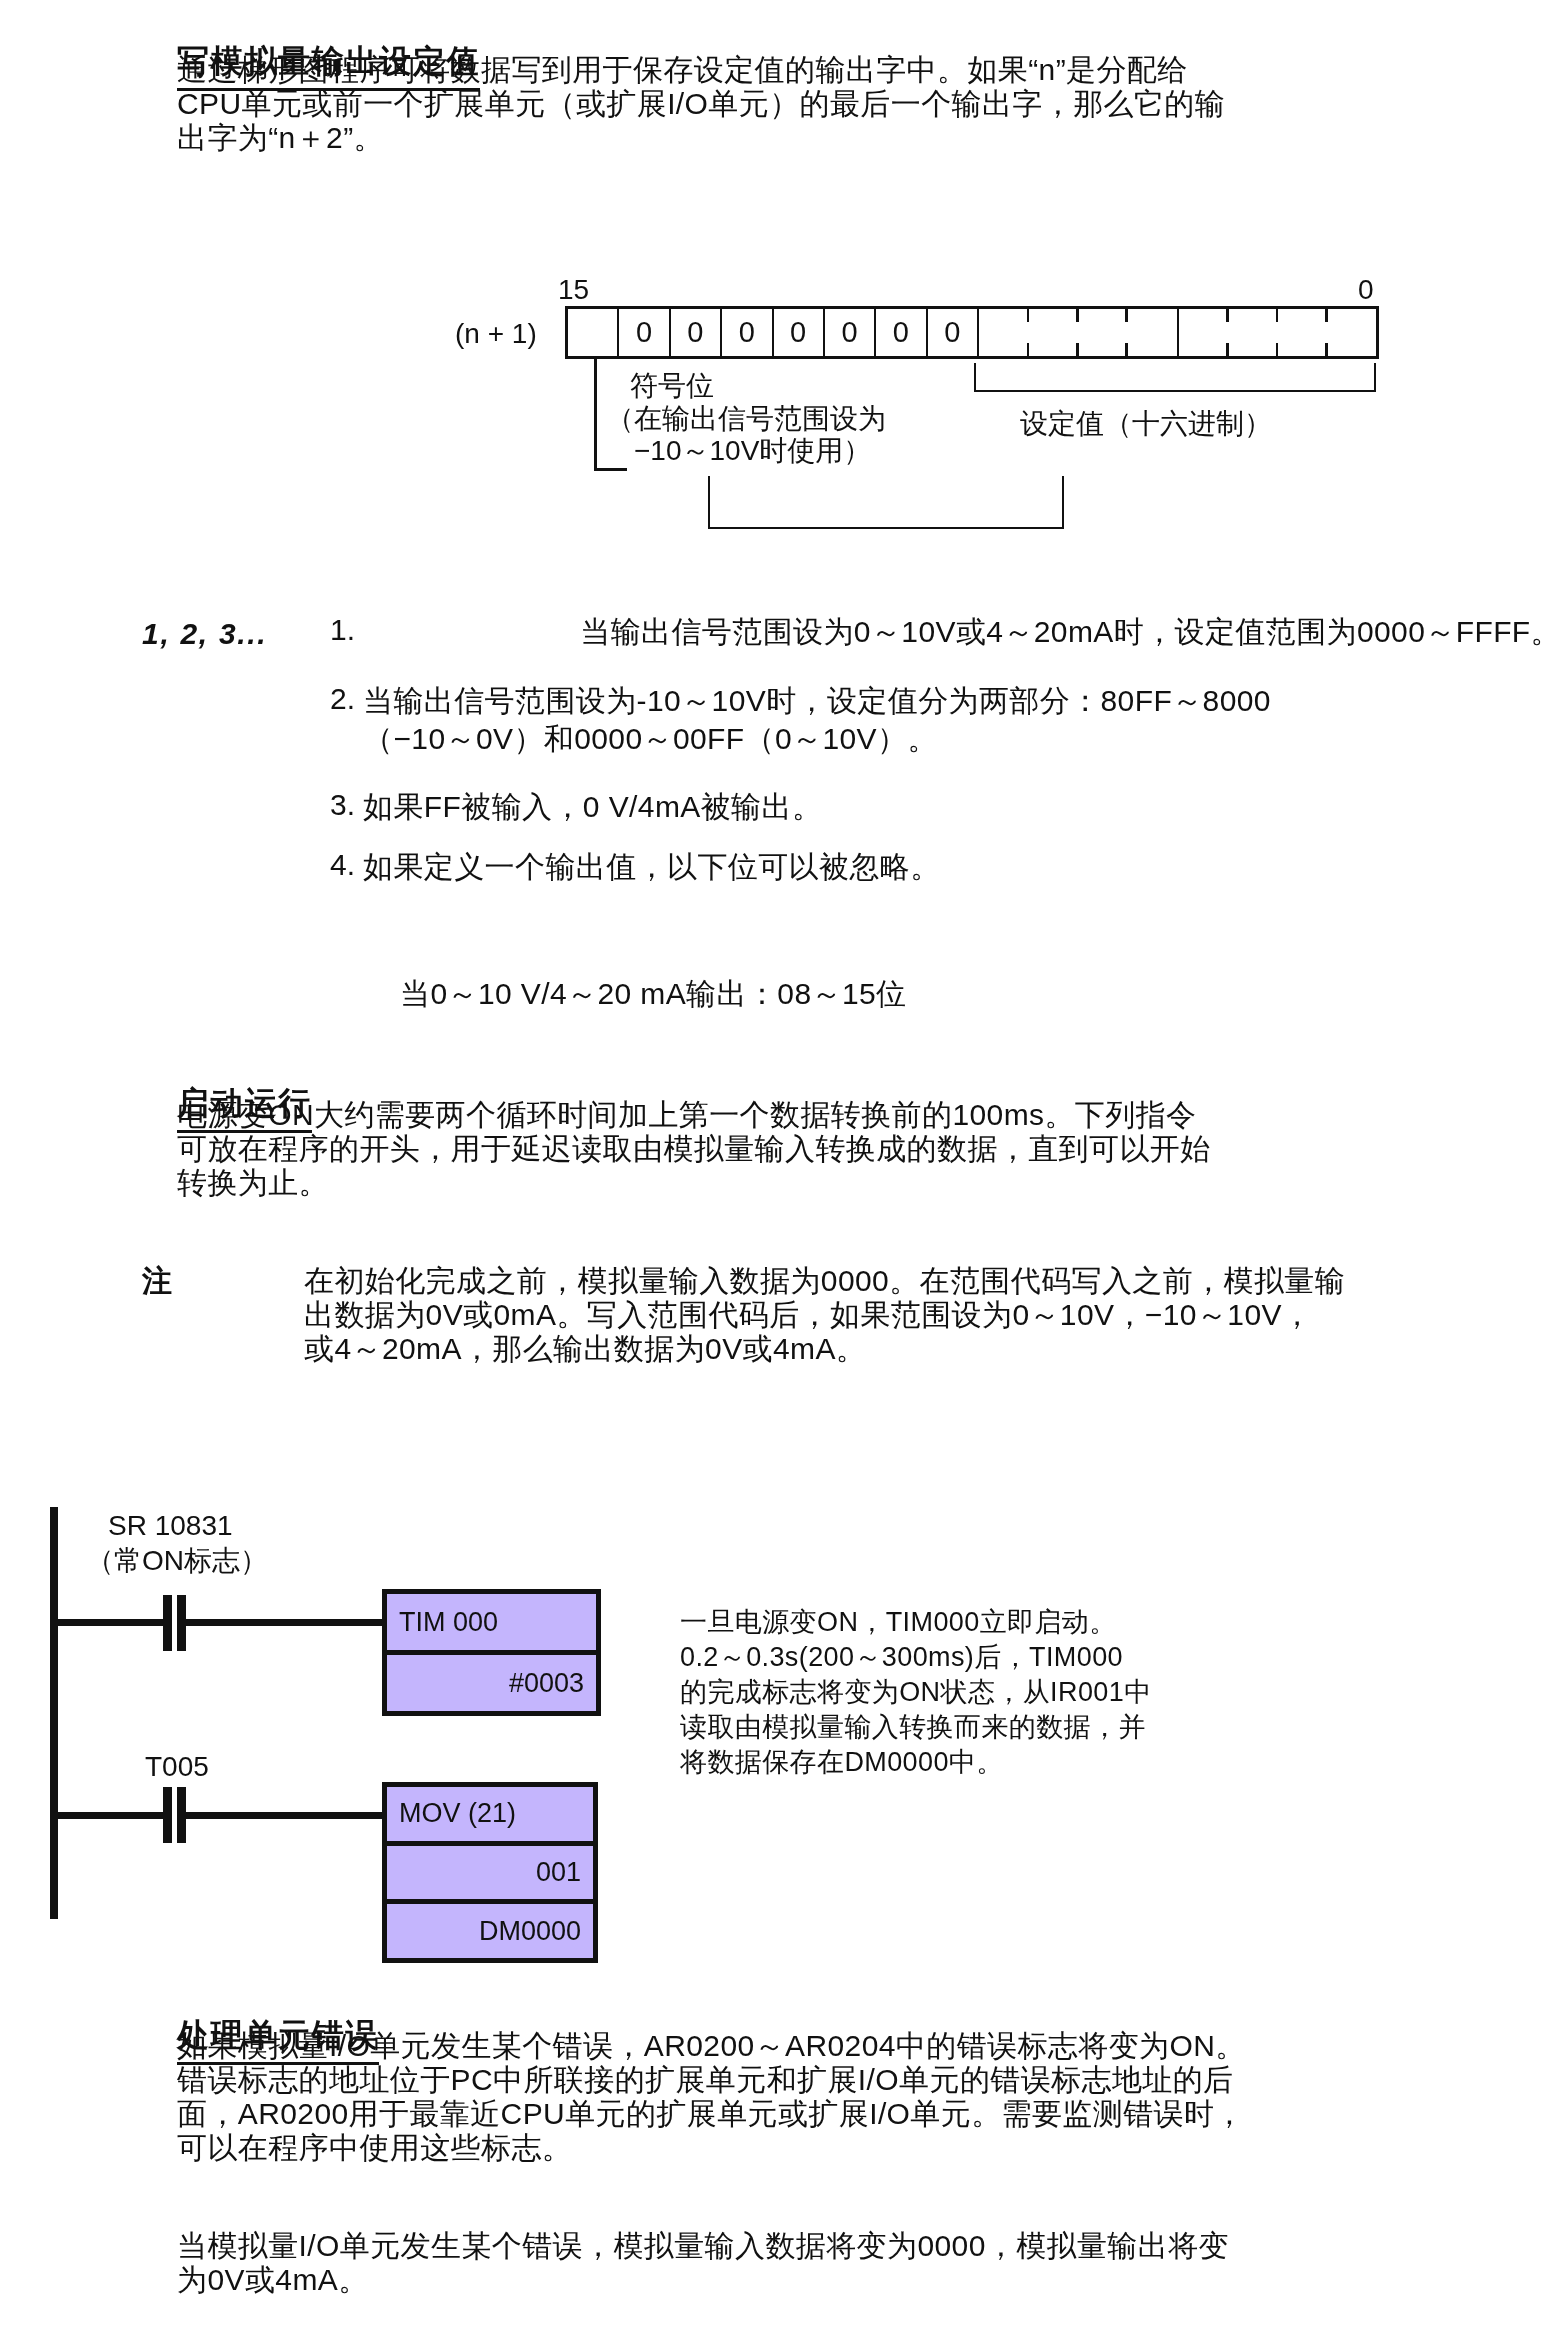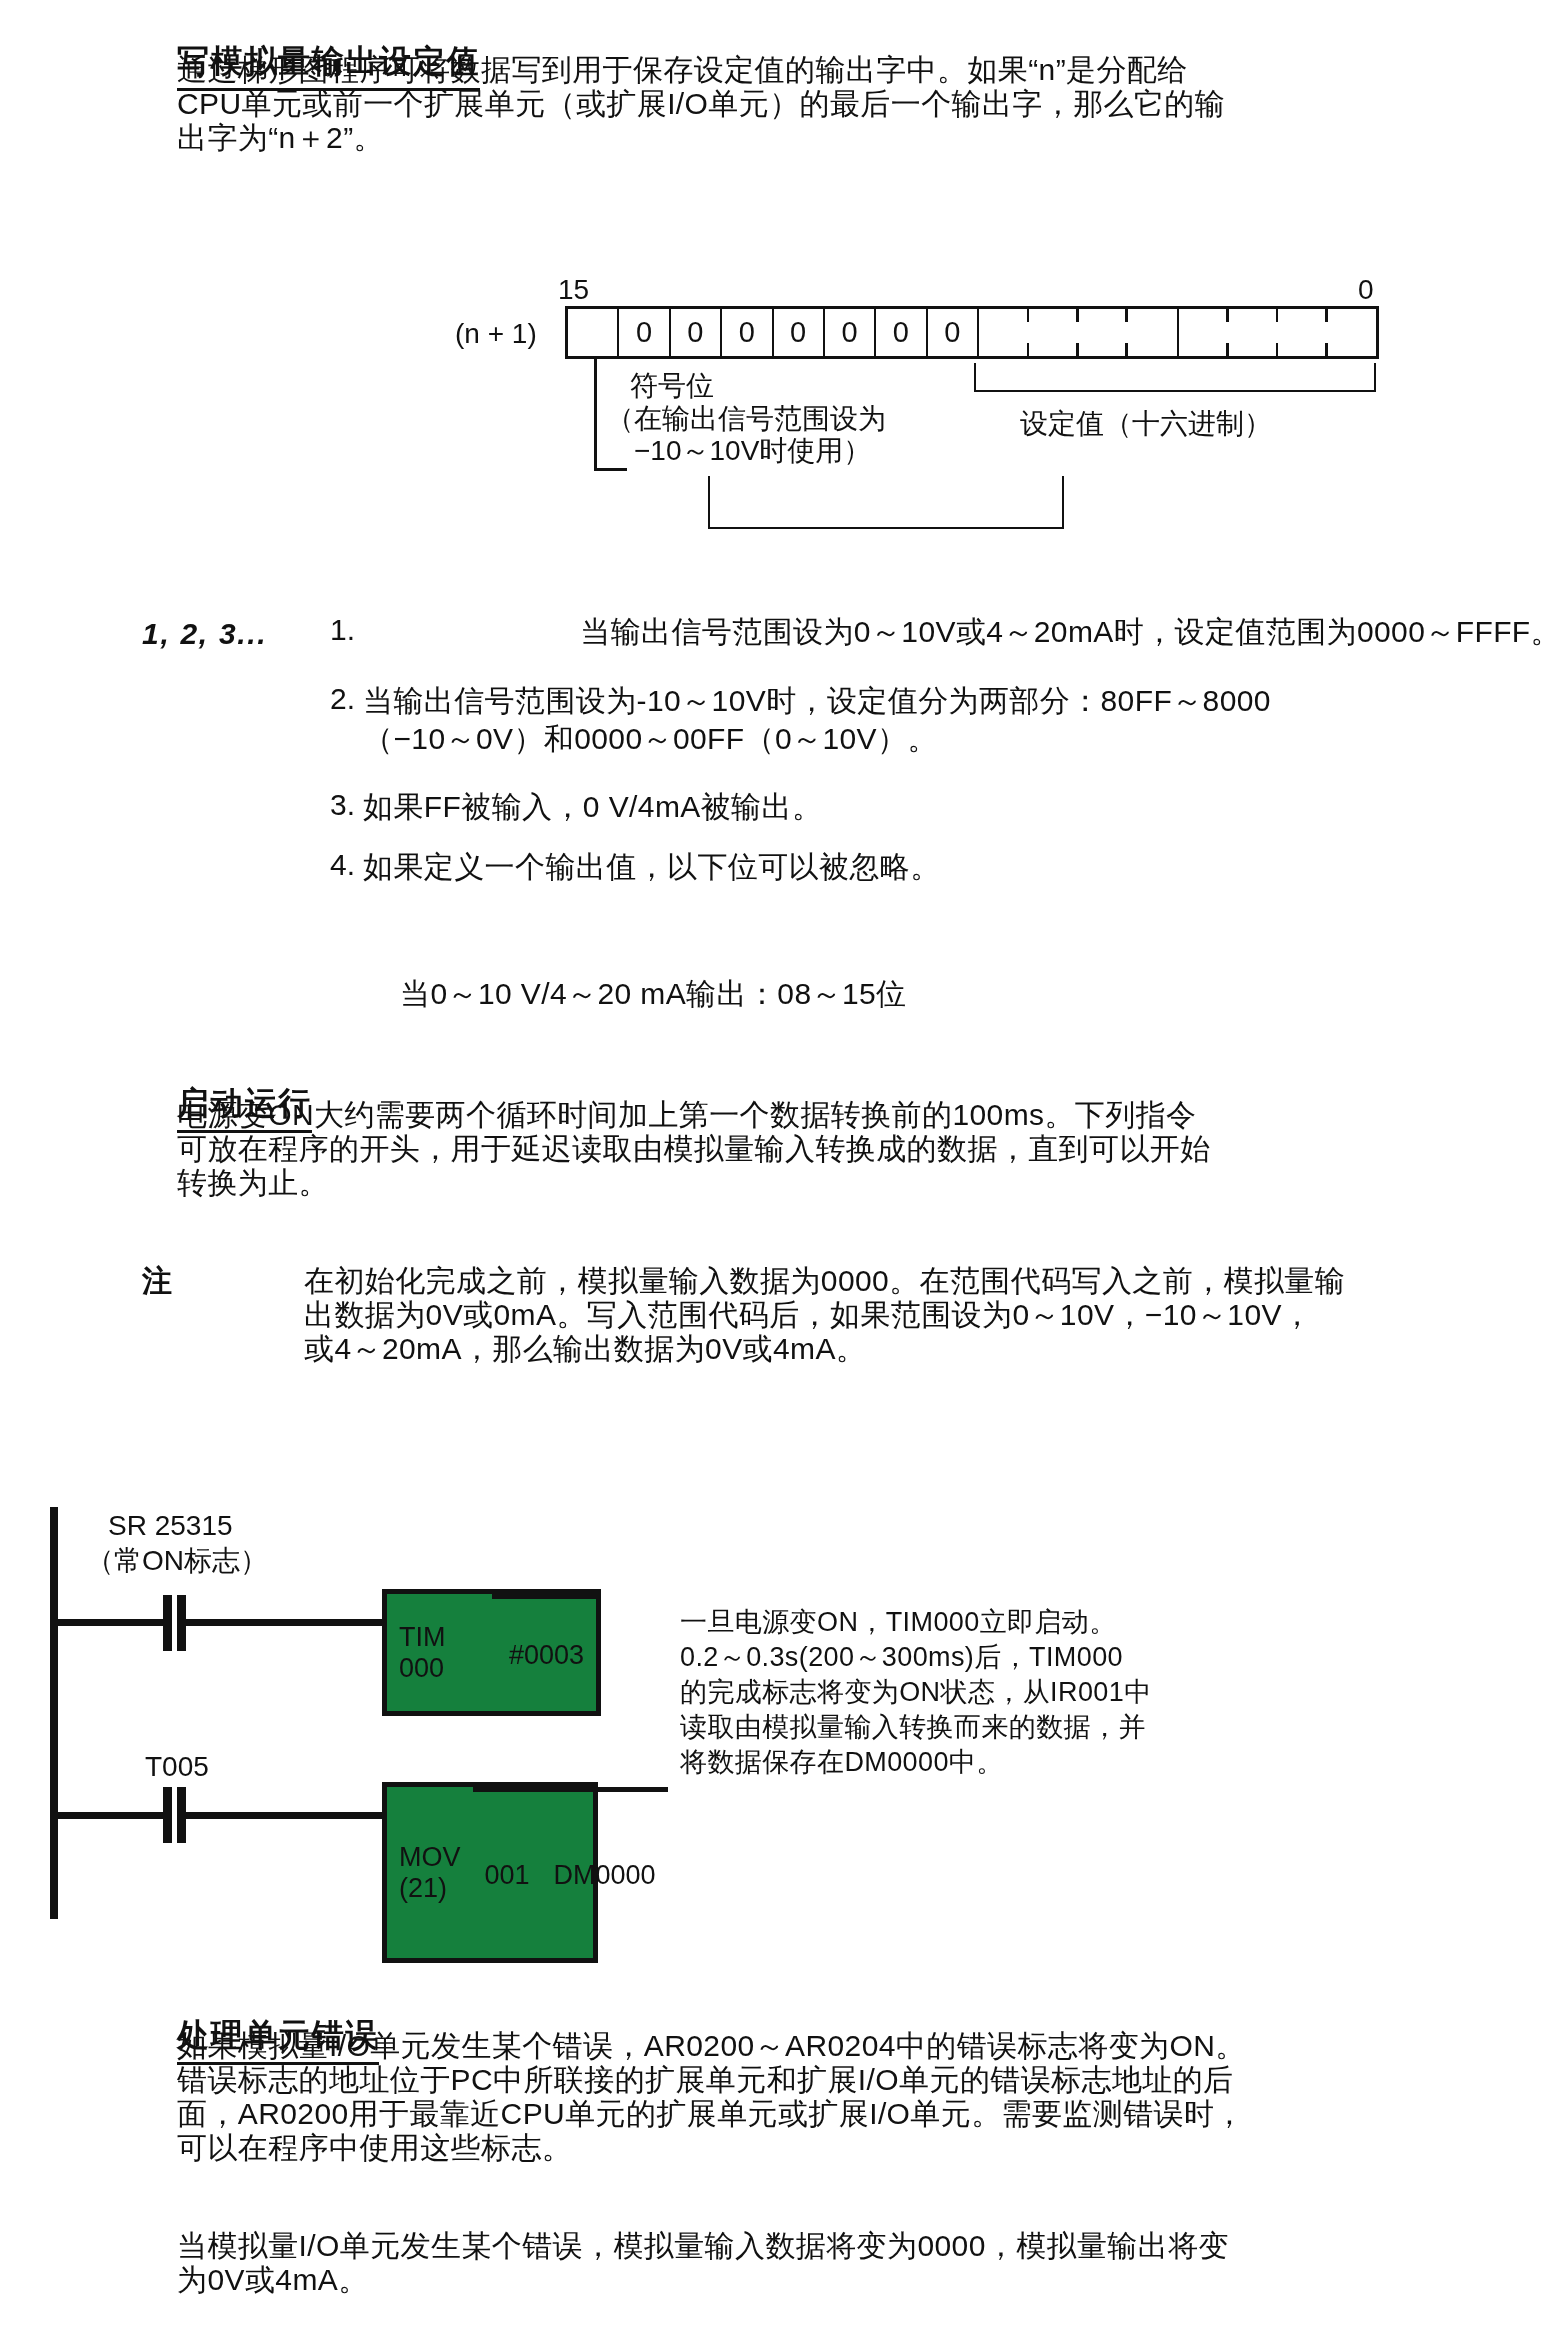--- a/index.html
+++ b/index.html
@@ -41,22 +41,22 @@
   
   .list-marker{font-size:30px;font-style:italic;letter-spacing:1.7px;font-weight:600;}
   .li-num{font-size:30px;}
   .li-text{font-size:30px;line-height:38px;letter-spacing:0.4px;}
   
   .rail{background:#111;}
   .rung{background:#111;}
   .contact-bar{background:#111;}
   .ladder-label{font-size:28px;line-height:35px;}
   .instr-box{
-    box-sizing:border-box;border:5.1px solid #111;background:#15803d;
-    display:flex;flex-direction:row;
+    box-sizing:border-box;border:5.1px solid #111;background:#c4b5fd;
+    display:flex;flex-direction:column;
   }
   .instr-row{
     box-sizing:border-box;display:flex;align-items:center;
     font-size:27px;padding:0 12px;
   }
   .instr-row.divider{border-top:5.1px solid #111;}
   .instr-row.right{justify-content:flex-end;}
   .ladder-desc{font-size:27px;line-height:35px;letter-spacing:0.4px;}
 </style>
 </head>
@@ -130,21 +130,21 @@
 可放在程序的开头，用于延迟读取由模拟量输入转换成的数据，直到可以开始
 转换为止。</div>
 
   <div class="abs body-text" style="left:142px;top:1264px;font-weight:700;">注</div>
   <div class="abs body-text pre" style="left:304px;top:1264px;width:1240px;">在初始化完成之前，模拟量输入数据为0000。在范围代码写入之前，模拟量输
 出数据为0V或0mA。写入范围代码后，如果范围设为0～10V，−10～10V，
 或4～20mA，那么输出数据为0V或4mA。</div>
 
   <div class="abs rail" style="left:50px;top:1507px;width:7.7px;height:412px;"></div>
 
-  <div class="abs ladder-label" style="left:108px;top:1508px;">SR 25315</div>
+  <div class="abs ladder-label" style="left:108px;top:1508px;">SR 10831</div>
   <div class="abs ladder-label" style="left:86px;top:1543px;">（常ON标志）</div>
 
   <div class="abs rung" style="left:50px;top:1619px;width:113px;height:6.8px;"></div>
   <div class="abs contact-bar" style="left:163px;top:1595px;width:8.6px;height:56px;"></div>
   <div class="abs contact-bar" style="left:177px;top:1595px;width:8.6px;height:56px;"></div>
   <div class="abs rung" style="left:186px;top:1619px;width:196px;height:6.8px;"></div>
 
   <div class="abs instr-box" style="left:382px;top:1589px;width:219px;height:127px;">
     <div class="instr-row" style="flex:1;">TIM 000</div>
     <div class="instr-row divider right" style="flex:1;">#0003</div>

